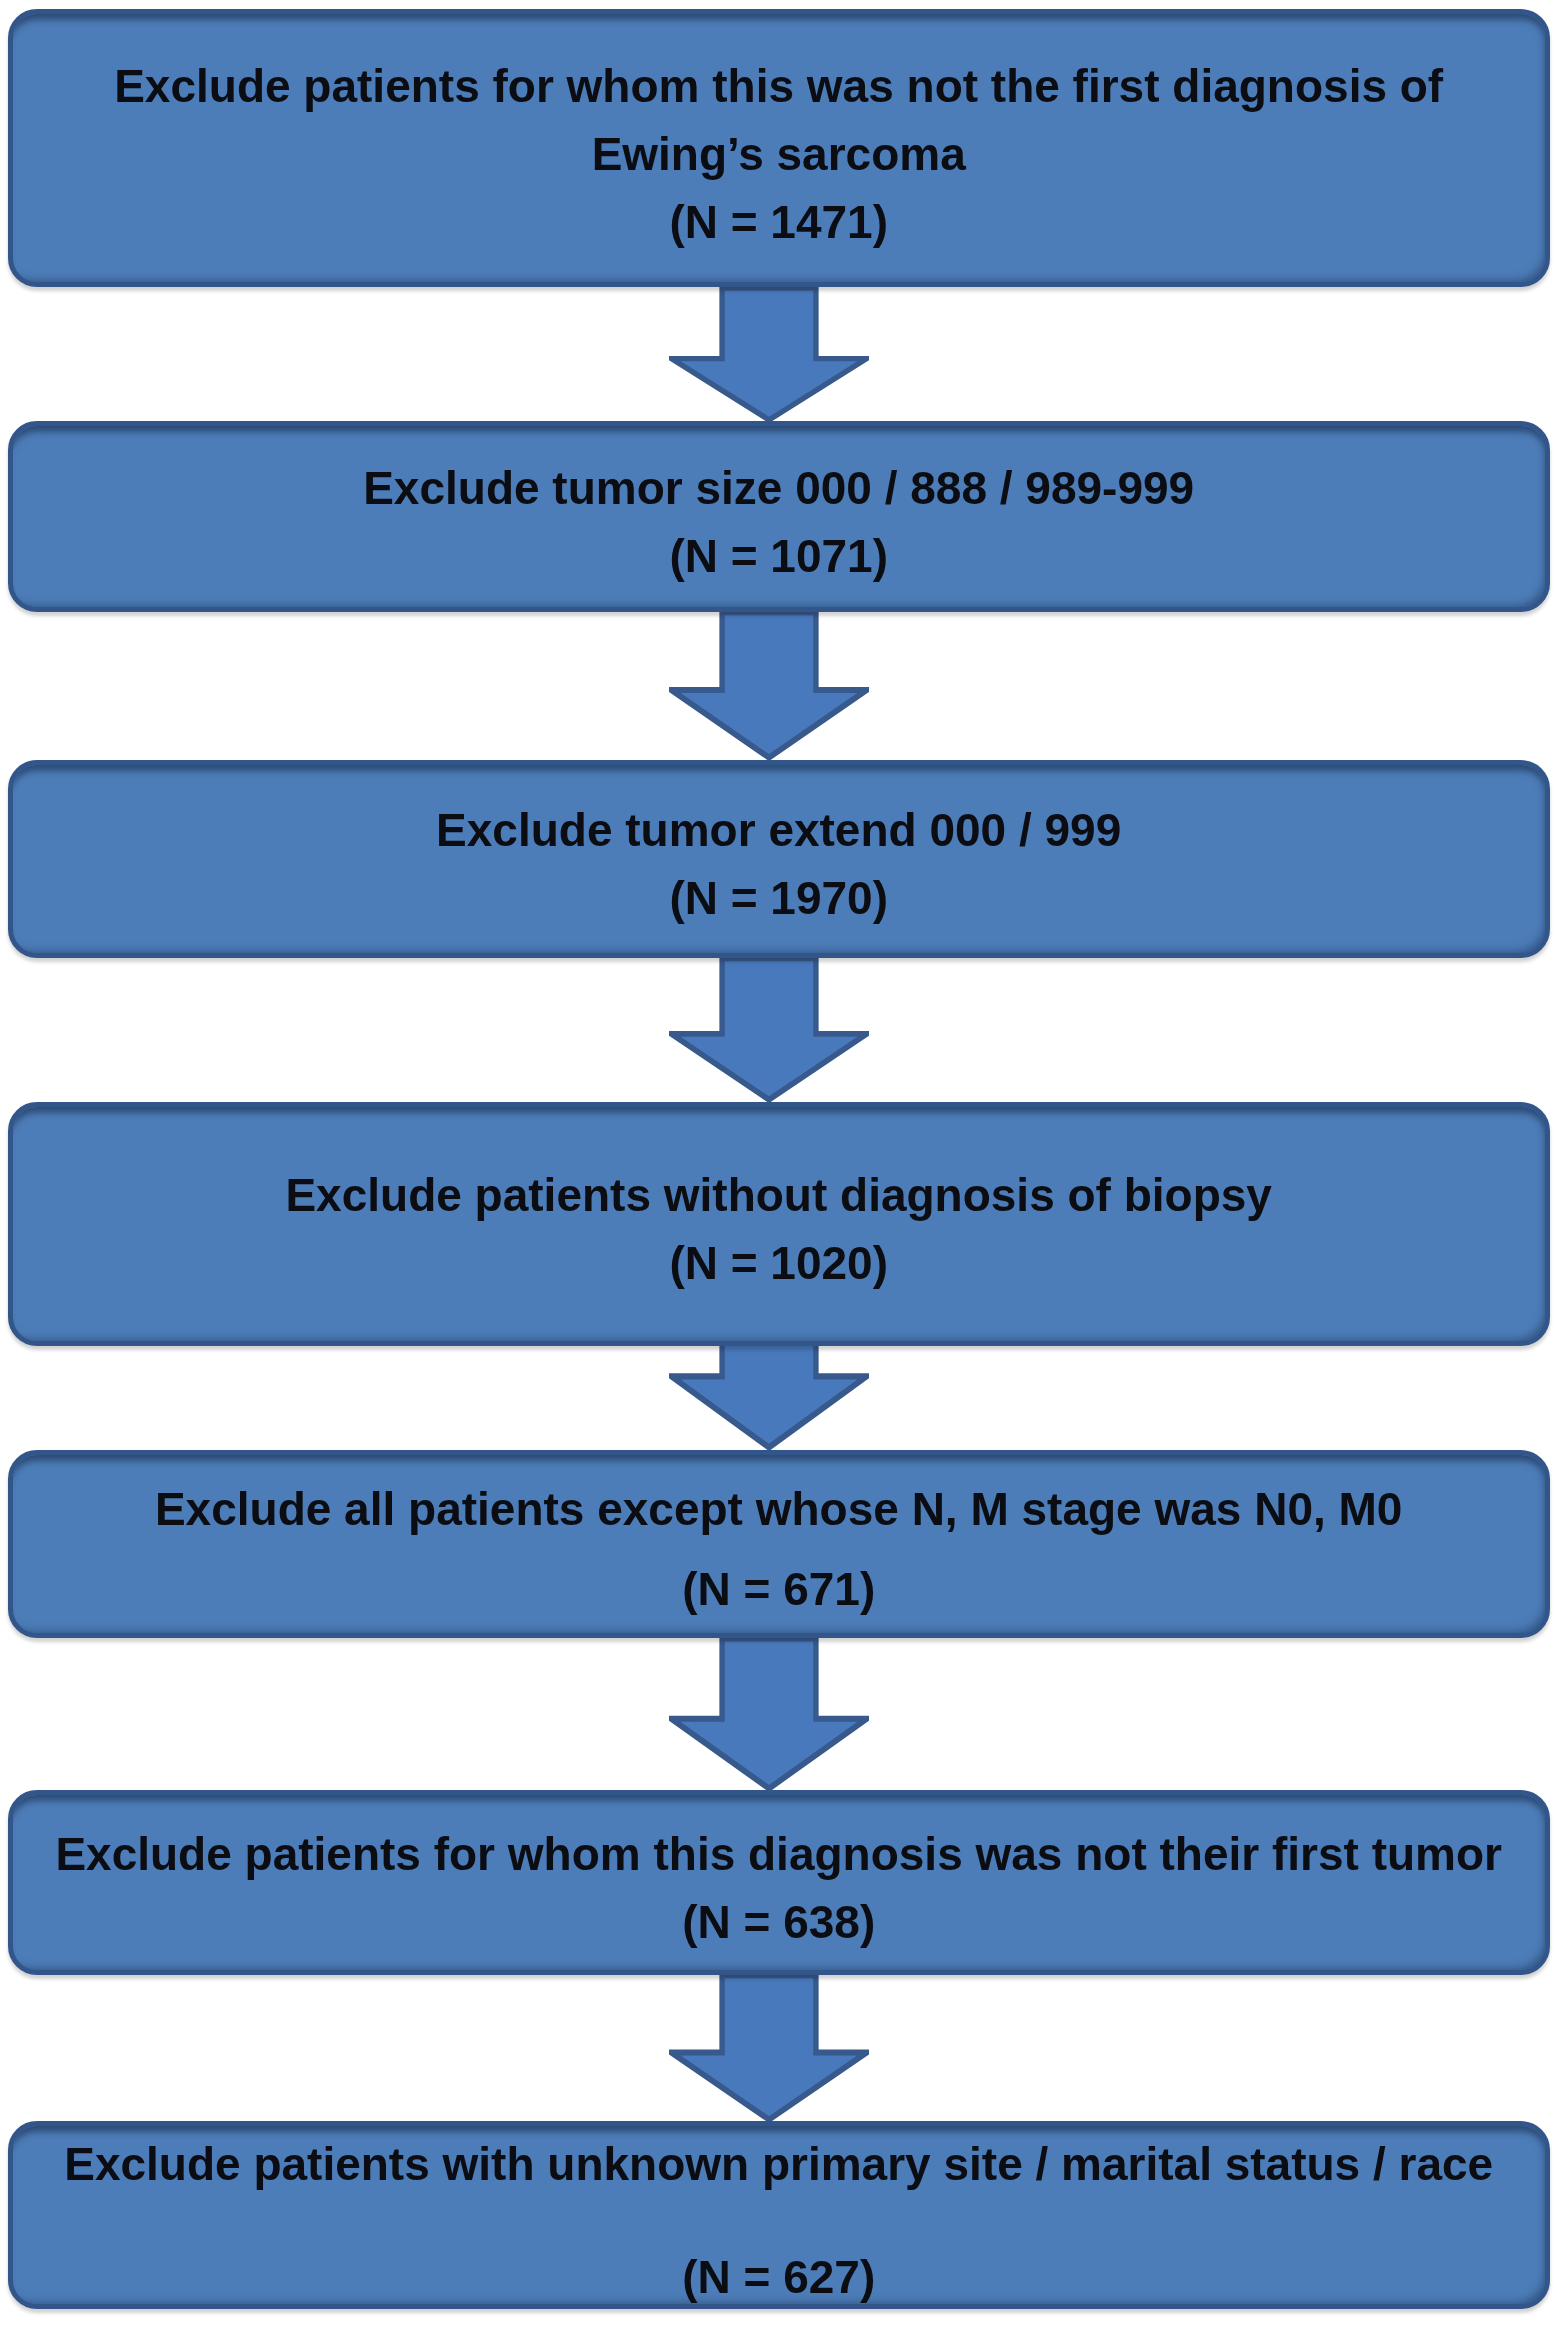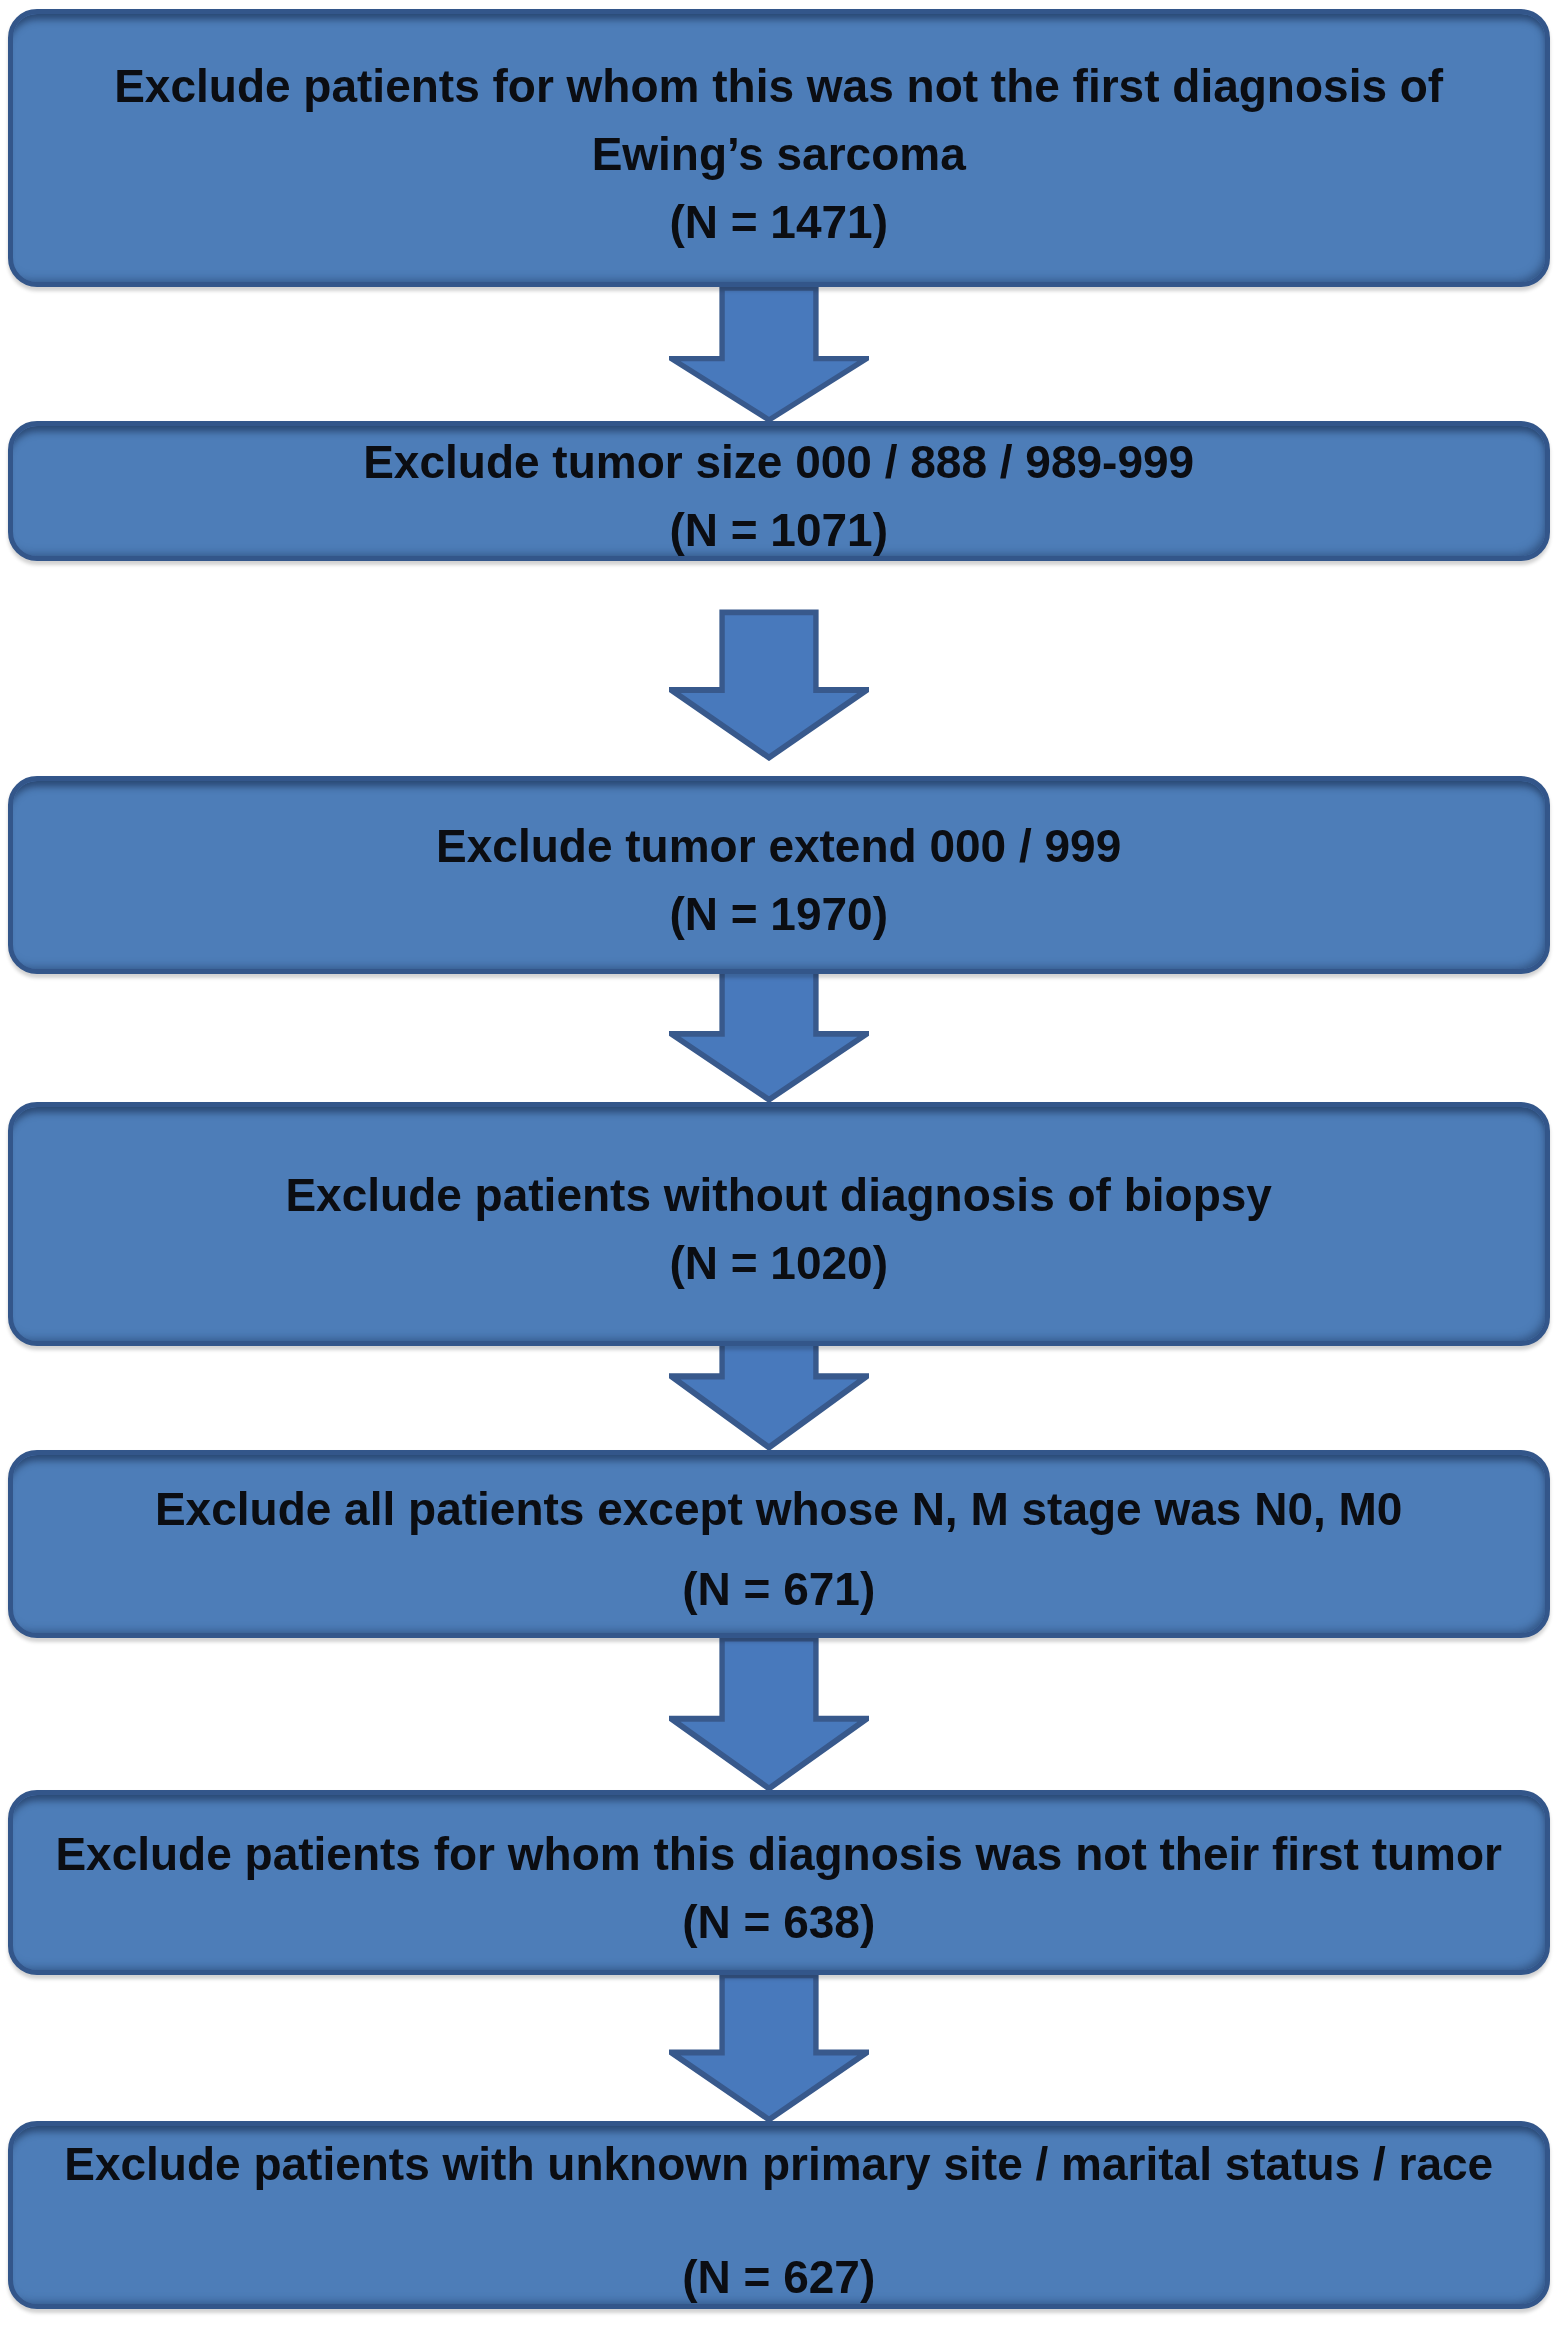--- a/index.html
+++ b/index.html
@@ -74,30 +74,30 @@
   <div class="step-box" style="top:9.2px; height:278px;">
     <p class="step-text">Exclude patients for whom this was not the first diagnosis of</p>
     <p class="step-text">Ewing’s sarcoma</p>
     <p class="step-text">(N = 1471)</p>
   </div>
 
   <svg class="flow-arrow" style="top:285px; height:138px;" viewBox="0 0 260 180" preserveAspectRatio="none">
     <polygon points="69,4 191,4 191,96 257,96 130,176 3,96 69,96"></polygon>
   </svg>
 
-  <div class="step-box" style="top:421px; height:140px;">
+  <div class="step-box" style="top:421px; height:191px;">
     <p class="step-text">Exclude tumor size 000 / 888 / 989-999</p>
     <p class="step-text">(N = 1071)</p>
   </div>
 
   <svg class="flow-arrow" style="top:609px; height:152px;" viewBox="0 0 260 180" preserveAspectRatio="none">
     <polygon points="69,4 191,4 191,96 257,96 130,176 3,96 69,96"></polygon>
   </svg>
 
-  <div class="step-box" style="top:760px; height:198px;margin-top:16px;">
+  <div class="step-box" style="top:760px; height:198px;">
     <p class="step-text">Exclude tumor extend 000 / 999</p>
     <p class="step-text">(N = 1970)</p>
   </div>
 
   <svg class="flow-arrow" style="top:955px; height:148px;" viewBox="0 0 260 180" preserveAspectRatio="none">
     <polygon points="69,4 191,4 191,96 257,96 130,176 3,96 69,96"></polygon>
   </svg>
 
   <div class="step-box" style="top:1102px; height:244px;">
     <p class="step-text">Exclude patients without diagnosis of biopsy</p>

